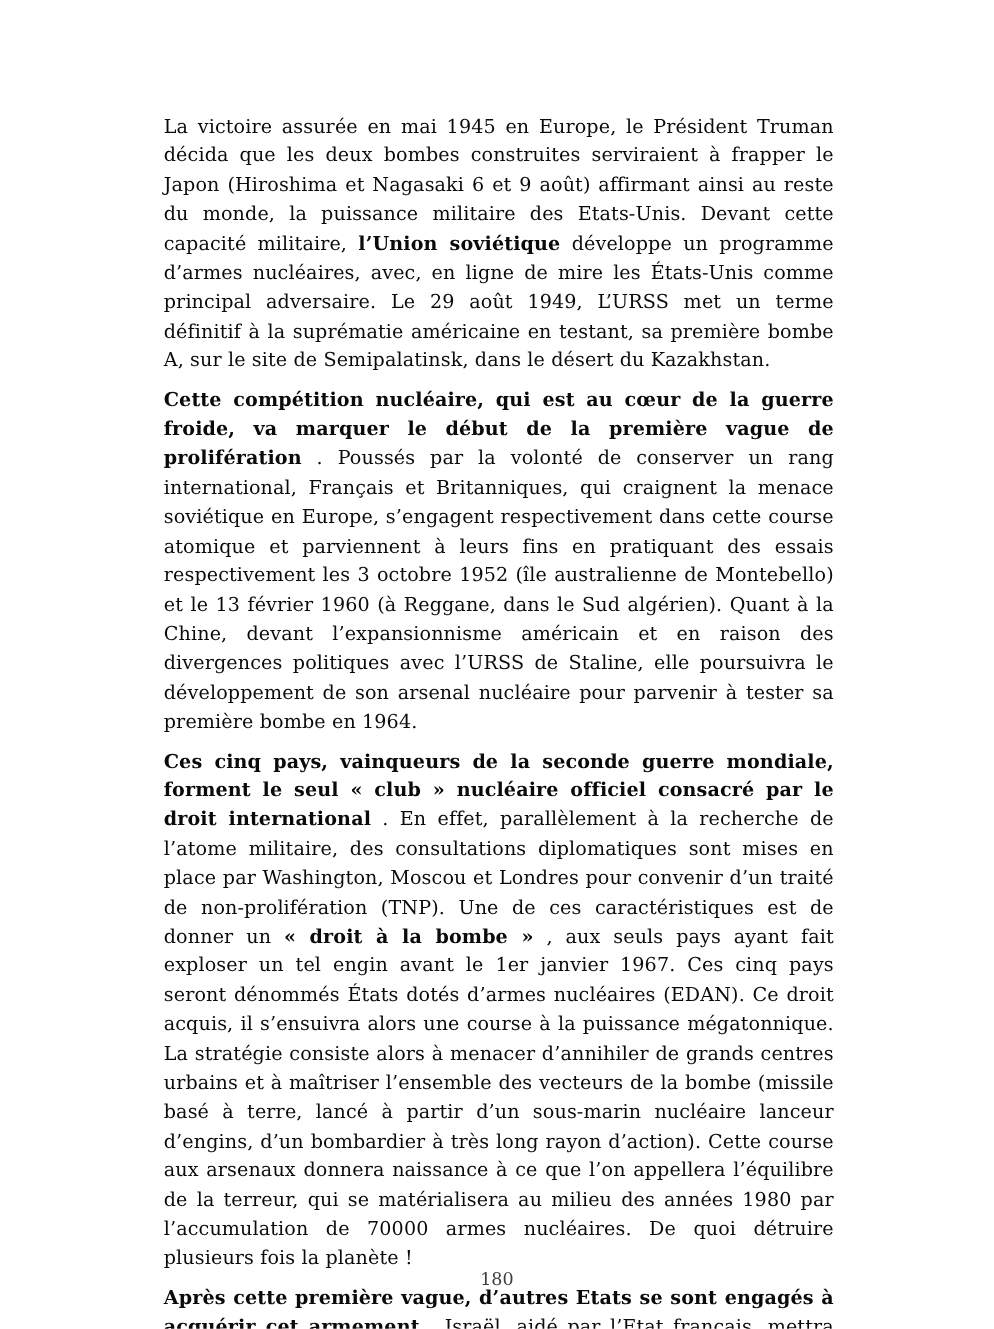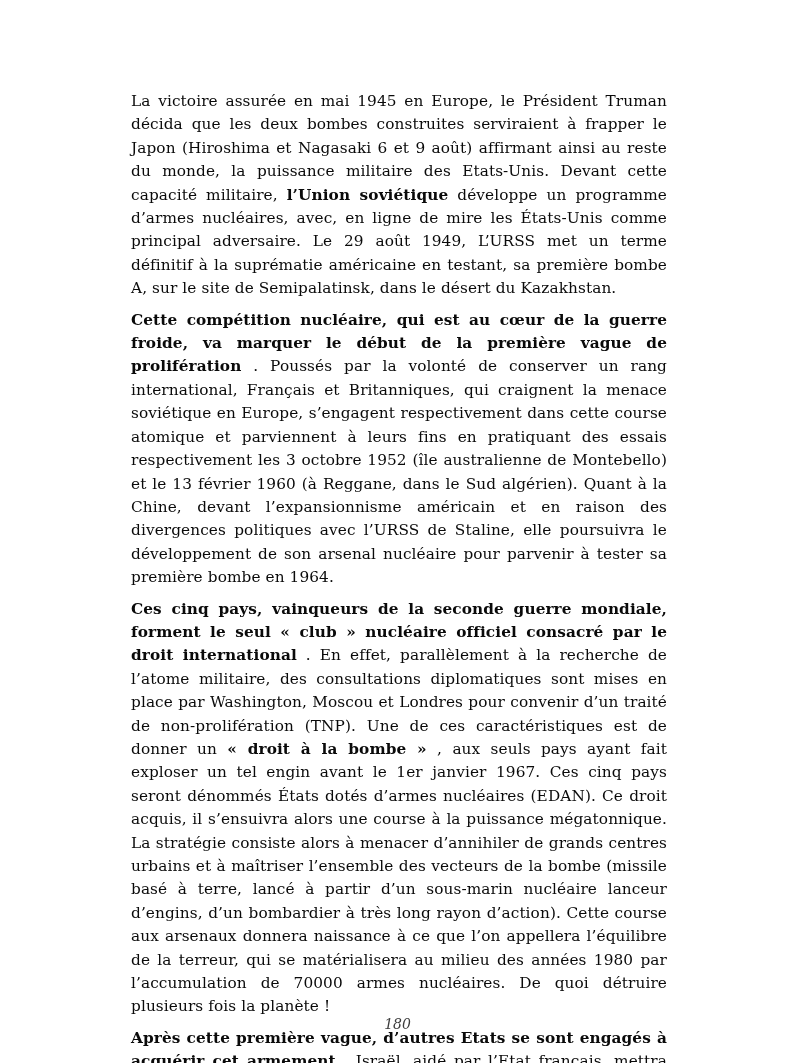--- a/index.html
+++ b/index.html
@@ -41,21 +41,20 @@
   }
   .footer {
     position: absolute;
     left: 0;
     top: 1014px;
     width: 795px;
     text-align: center;
     font-size: 14px;
     line-height: 20px;
     color: #3d3d3d;
-    font-style: italic;
   }
 </style>
 </head>
 <body>
 
 <div class="page">
   <main class="text-block" id="text-block">
       <p class="para"><span>La victoire assurée en mai 1945 en Europe, le Président Truman décida que les deux bombes construites serviraient à frapper le Japon (Hiroshima et Nagasaki 6 et 9 août) affirmant ainsi au reste du monde, la puissance militaire des Etats-Unis. Devant cette capacité militaire, </span><span class="bold">l’Union soviétique</span><span> développe un programme d’armes nucléaires, avec, en ligne de mire les États-Unis comme principal adversaire. Le 29 août 1949, L’URSS met un terme définitif à la suprématie américaine en testant, sa première bombe A, sur le site de Semipalatinsk, dans le désert du Kazakhstan.</span></p>
       <p class="para"><span class="bold">Cette compétition nucléaire, qui est au cœur de la guerre froide, va marquer le début de la première vague de prolifération</span><span> . Poussés par la volonté de conserver un rang international, Français et Britanniques, qui craignent la menace soviétique en Europe, s’engagent respectivement dans cette course atomique et parviennent à leurs fins en pratiquant des essais respectivement les 3 octobre 1952 (île australienne de Montebello) et le 13 février 1960 (à Reggane, dans le Sud algérien). Quant à la Chine, devant l’expansionnisme américain et en raison des divergences politiques avec l’URSS de Staline, elle poursuivra le développement de son arsenal nucléaire pour parvenir à tester sa première bombe en 1964.</span></p>
       <p class="para"><span class="bold"> Ces cinq pays, vainqueurs de la seconde guerre mondiale, forment le seul « club » nucléaire officiel consacré par le droit international</span><span> . En effet, parallèlement à la recherche de l’atome militaire, des consultations diplomatiques sont mises en place par Washington, Moscou et Londres pour convenir d’un traité de non-prolifération (TNP). Une de ces caractéristiques est de donner un </span><span class="bold">«  droit à la bombe  »</span><span> , aux seuls pays ayant fait exploser un tel engin avant le 1er janvier 1967. Ces cinq pays seront dénommés États dotés d’armes nucléaires (EDAN). Ce droit acquis, il s’ensuivra alors une course à la puissance mégatonnique. La stratégie consiste alors à menacer d’annihiler de grands centres urbains et à maîtriser l’ensemble des vecteurs de la bombe (missile basé à terre, lancé à partir d’un sous-marin nucléaire lanceur d’engins, d’un bombardier à très long rayon d’action). Cette course aux arsenaux donnera naissance à ce que l’on appellera l’équilibre de la terreur, qui se matérialisera au milieu des années 1980 par l’accumulation de 70000 armes nucléaires. De quoi détruire plusieurs fois la planète !</span></p>

